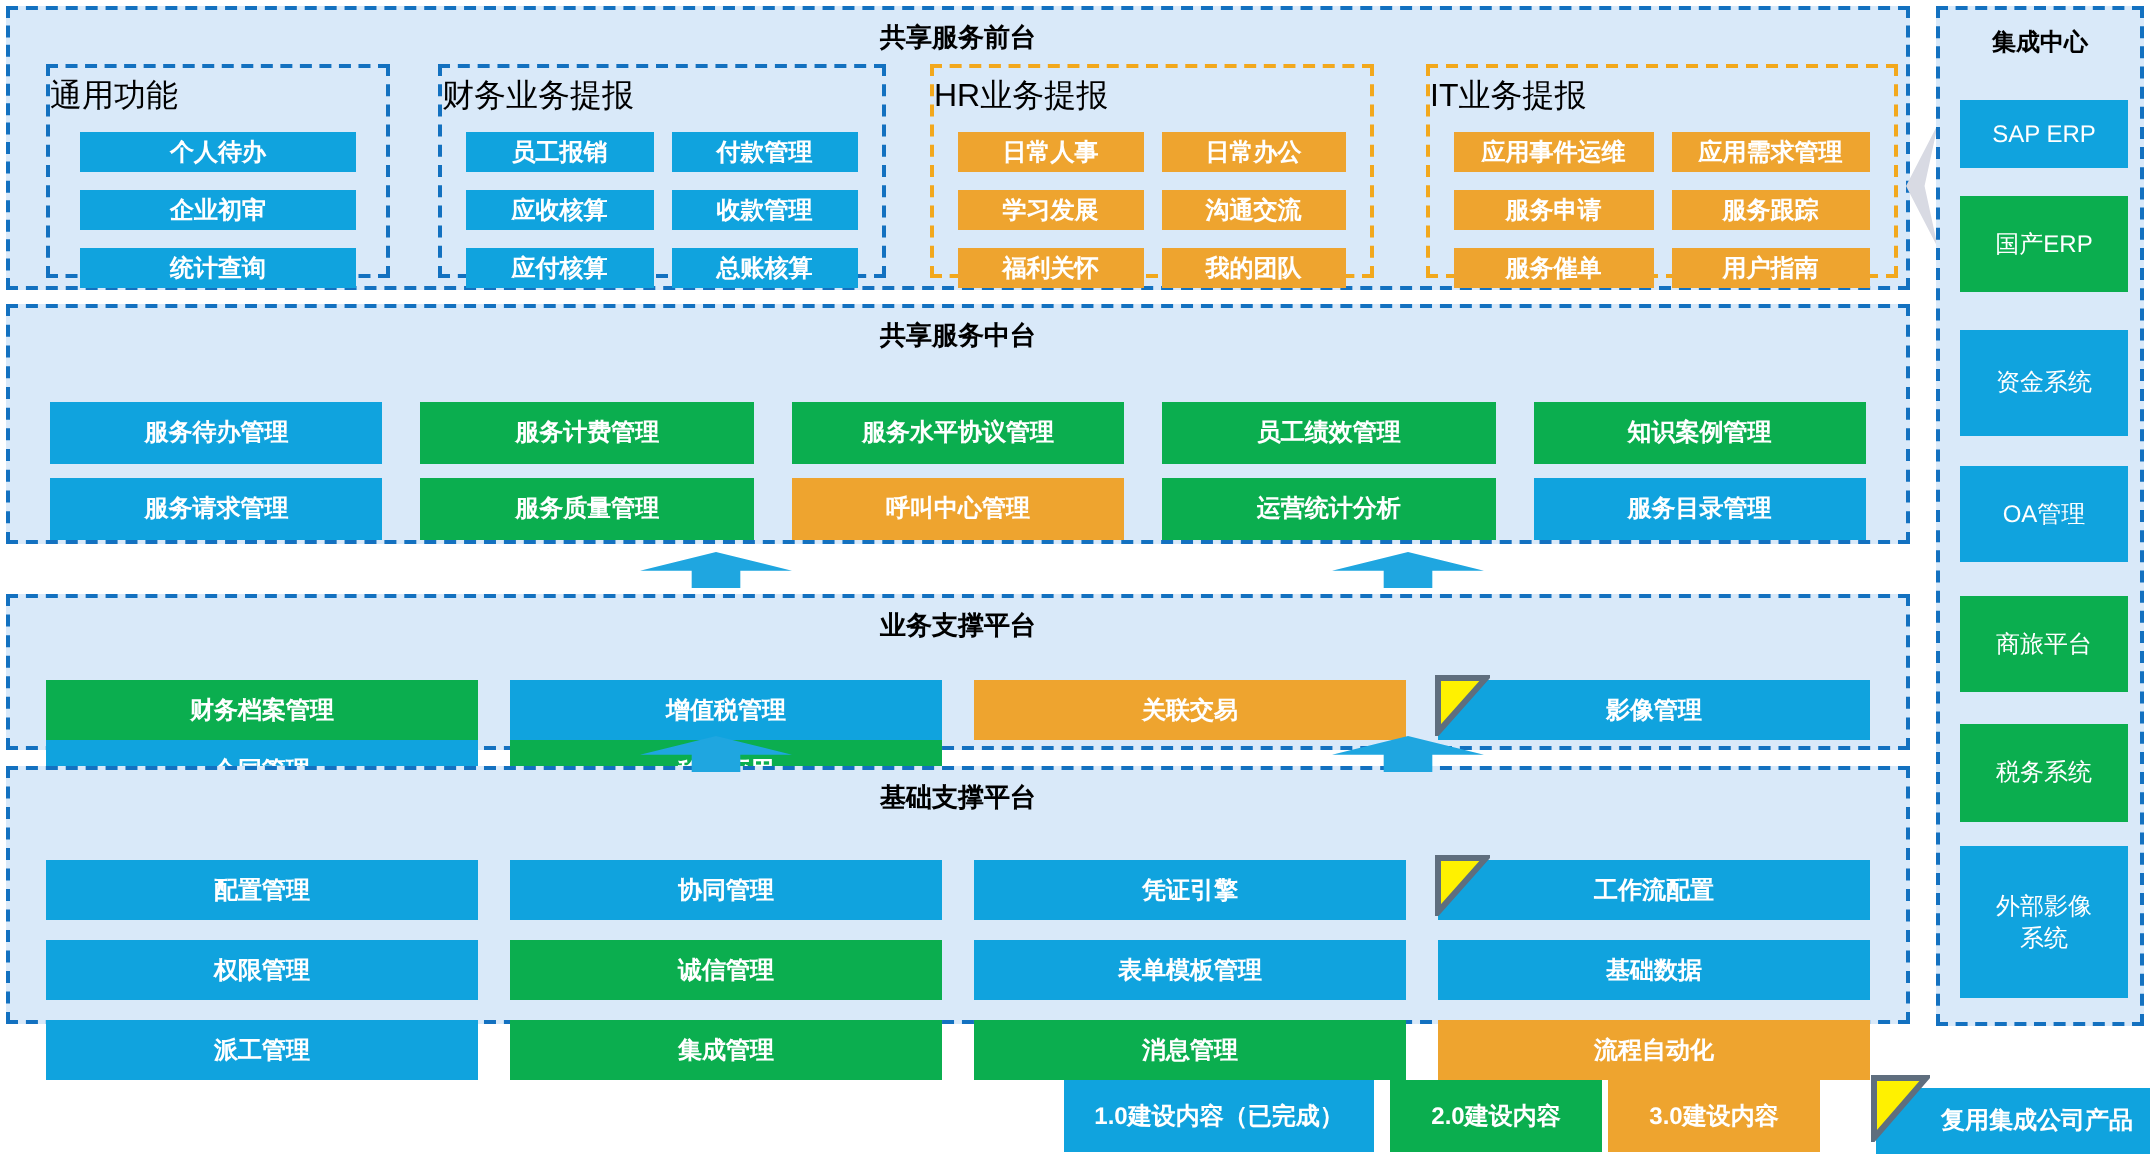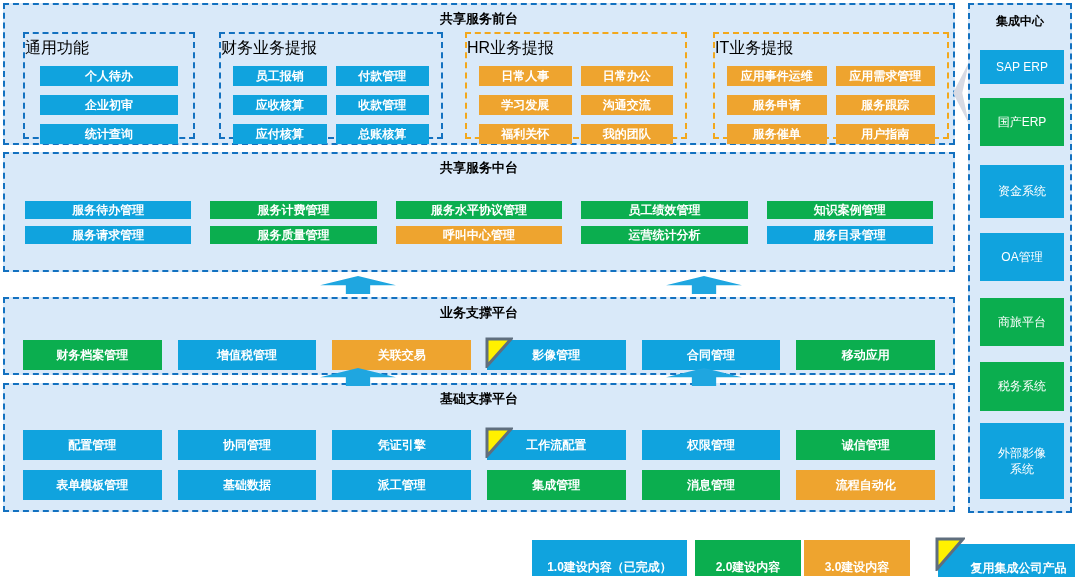--- a/index.html
+++ b/index.html
@@ -10,43 +10,43 @@
   .sec-title{text-align:center;font-size:13px;font-weight:bold;color:var(--text-dark);padding-top:5px}
 
   .group{position:absolute;border:2px dashed var(--border-blue)}
   .group.b-orange{border-color:var(--border-orange)}
   .group-title{font-size:16px;font-weight:normal;color:var(--text-dark);padding-top:4px}
   .group-grid{display:grid;grid-template-columns:1fr 1fr;gap:9px 9px;padding:7px 12px 12px}
   .group-grid.one-col{grid-template-columns:1fr;padding:7px 15px 0}
   .chip{height:20px;display:flex;align-items:center;justify-content:center;color:var(--text-light);font-weight:bold;font-size:12px;position:relative}
 
   .grid5{display:grid;grid-template-columns:repeat(5,1fr);gap:7px 19px;padding:24px 20px 0}
-  .grid6{display:grid;grid-template-columns:repeat(6,1fr);padding:18px 18px 0;gap:0 16px}
+  .grid6{display:grid;grid-template-columns:repeat(4,1fr);padding:18px 18px 0;gap:0 16px}
   #base .grid6{gap:10px 16px;padding-top:22px}
   .cell{height:30px;display:flex;align-items:center;justify-content:center;color:var(--text-light);font-weight:bold;font-size:12px;position:relative}
-  .grid5 .cell{height:18px}
+  .grid5 .cell{height:31px}
 
   .c-blue{background:var(--blue)}
   .c-green{background:var(--green)}
   .c-orange{background:var(--orange)}
 
   .flag{position:absolute;left:-2px;top:-3px;width:28px;height:31px;line-height:0}
   .flag polygon{fill:var(--flag-yellow);stroke:var(--flag-border);stroke-width:3px}
   .legend-flag{left:-3px;top:-7px;width:30px;height:34px}
 
   .up-arrow{position:absolute;width:76px;height:18px;background:var(--arrow-blue);z-index:3;
     clip-path:polygon(50% 0,100% 52%,66% 52%,66% 100%,34% 100%,34% 52%,0 52%)}
   .left-arrow{position:absolute;left:953px;top:62px;width:16px;height:62px;background:var(--arrow-gray);
     clip-path:polygon(100% 0,0 50%,100% 100%,58% 50%)}
 
   #sidebar .sec-title{font-size:12px;padding-top:8px}
   .sb-box{position:absolute;left:10px;width:84px;display:flex;align-items:center;justify-content:center;
     text-align:center;color:var(--text-light);font-weight:normal;font-size:12px;line-height:1.35}
 
-  .legend-box{position:absolute;display:flex;align-items:flex-end;justify-content:center;
+  .legend-box{position:absolute;display:flex;align-items:center;justify-content:center;
     color:var(--text-light);font-weight:bold;font-size:12px}
 </style>
 </head>
 <body>
 
 <div id="front" class="section" style="left:3px;top:3px;width:952px;height:142px">
   <div class="sec-title">共享服务前台</div>
 
   <div class="group" style="left:18px;top:27px;width:172px;height:107px">
     <div class="group-title">通用功能</div>

